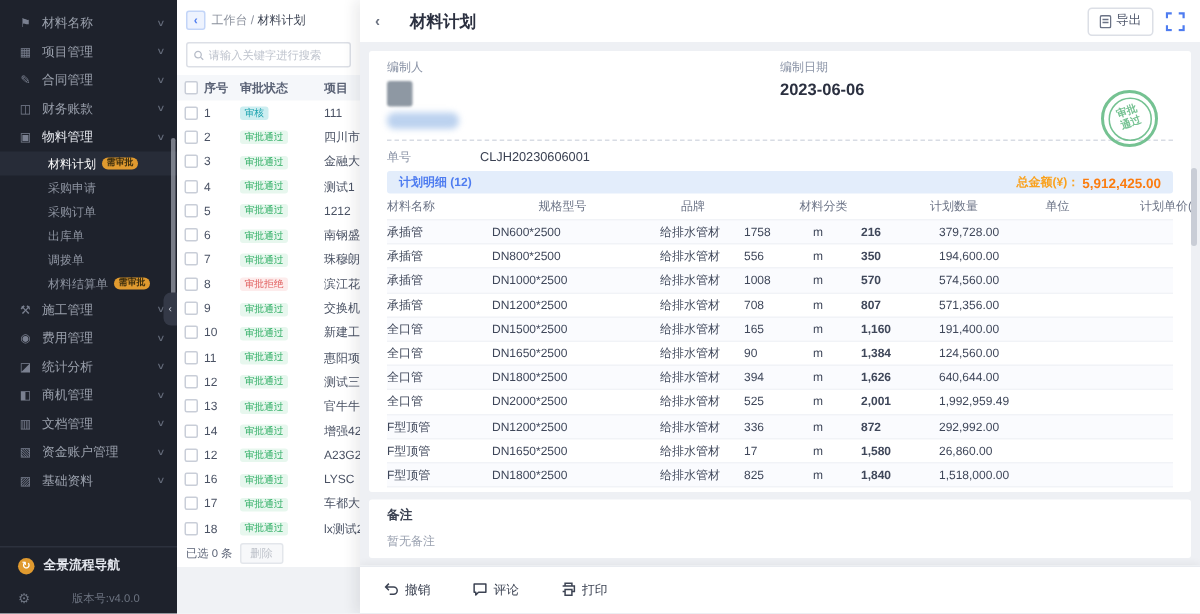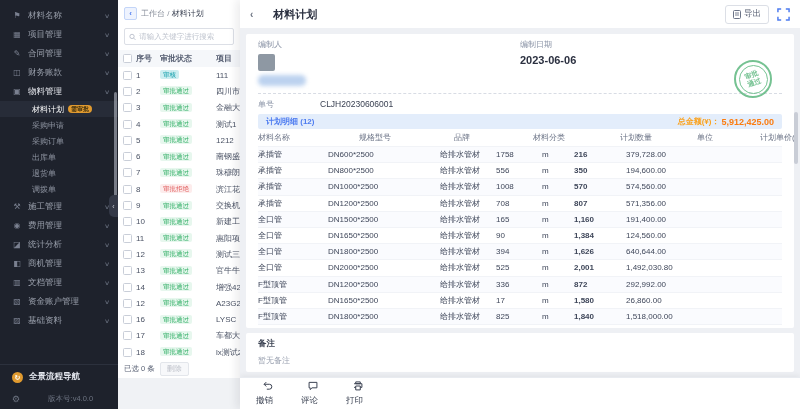--- a/index.html
+++ b/index.html
@@ -82,21 +82,21 @@
   .dt-head { height:17px; display:flex; align-items:center; font-size:8px; color:#6b7386; white-space:nowrap;gap:31px; }
   .dt-row { height:16.2px; display:flex; align-items:center; font-size:8px; color:#3f475a; border-top:1px solid #f1f3f7; white-space:nowrap; }
   .dt-row:nth-child(odd) { background:#fafbfe; }
   .c0{flex:0 0 70px}.c1{flex:0 0 64px}.c2{flex:0 0 48px}.c3{flex:0 0 56px}.c4{flex:0 0 46px}
   .c5{flex:0 0 32px}.c6{flex:0 0 52px}.c7{flex:0 0 64px}.c8{flex:0 0 40px}.c9{flex:1}
   .dt-row .c6 { font-weight:bold; }
   .card-remark { background:#fff; border-radius:2px; padding:5px 12px 6px; flex:0 0 auto; }
   .rm-label { font-size:8.5px; font-weight:bold; color:#3c4353; }
   .rm-val { font-size:8px; color:#9aa1b0; margin-top:5px; }
   .dp-footer { height:32px; background:#fff; border-top:1px solid #e8ebf0; box-shadow:0 -2px 5px rgba(0,0,0,.05); display:flex; align-items:center; padding:0 16px; gap:28px; flex:0 0 32px; }
-  .act-btn { display:flex; align-items:flex-end; gap:4px; font-size:8.5px; color:#3c4353; cursor:pointer; background:none; border:none; font-family:Liberation Serif, serif;flex-direction:column; }
+  .act-btn { display:flex; align-items:flex-start; gap:4px; font-size:8.5px; color:#3c4353; cursor:pointer; background:none; border:none; font-family:Liberation Serif, serif; }
   .dp-sb { position:absolute; right:2px; top:112px; width:4px; height:52px; background:#c9cdd6; border-radius:2px; }
 </style>
 </head>
 <body>
 
 <div class="app">
 
   <aside class="sidebar">
     <div class="side-scroll">
         <div class="s-item top">
@@ -131,24 +131,25 @@
         <div class="s-item sub">
           <span class="s-label">采购申请</span>
         </div>
         <div class="s-item sub">
           <span class="s-label">采购订单</span>
         </div>
         <div class="s-item sub">
           <span class="s-label">出库单</span>
         </div>
         <div class="s-item sub">
-          <span class="s-label">退货单</span>
+          <span class="s-label">调拨单</span>
         </div>
         <div class="s-item sub">
-          <span class="s-label">调拨单</span>
+          <span class="s-label">材料结算单</span>
+          <span class="s-badge">需审批</span>
         </div>
         <div class="s-item top">
           <span class="s-glyph">⚒</span>
           <span class="s-label">施工管理</span>
           <span class="s-chev">∨</span>
         </div>
         <div class="s-item top">
           <span class="s-glyph">◉</span>
           <span class="s-label">费用管理</span>
           <span class="s-chev">∨</span>
@@ -514,21 +515,21 @@
               <span class="c9"></span>
             </div>
             <div class="dt-row">
               <span class="c0">全口管</span>
               <span class="c1">DN2000*2500</span>
               <span class="c2"></span>
               <span class="c3">给排水管材</span>
               <span class="c4">525</span>
               <span class="c5">m</span>
               <span class="c6">2,001</span>
-              <span class="c7">1,492,030.80</span>
+              <span class="c7">1,992,959.49</span>
               <span class="c8"></span>
               <span class="c9"></span>
             </div>
             <div class="dt-row">
               <span class="c0">F型顶管</span>
               <span class="c1">DN1200*2500</span>
               <span class="c2"></span>
               <span class="c3">给排水管材</span>
               <span class="c4">336</span>
               <span class="c5">m</span>

